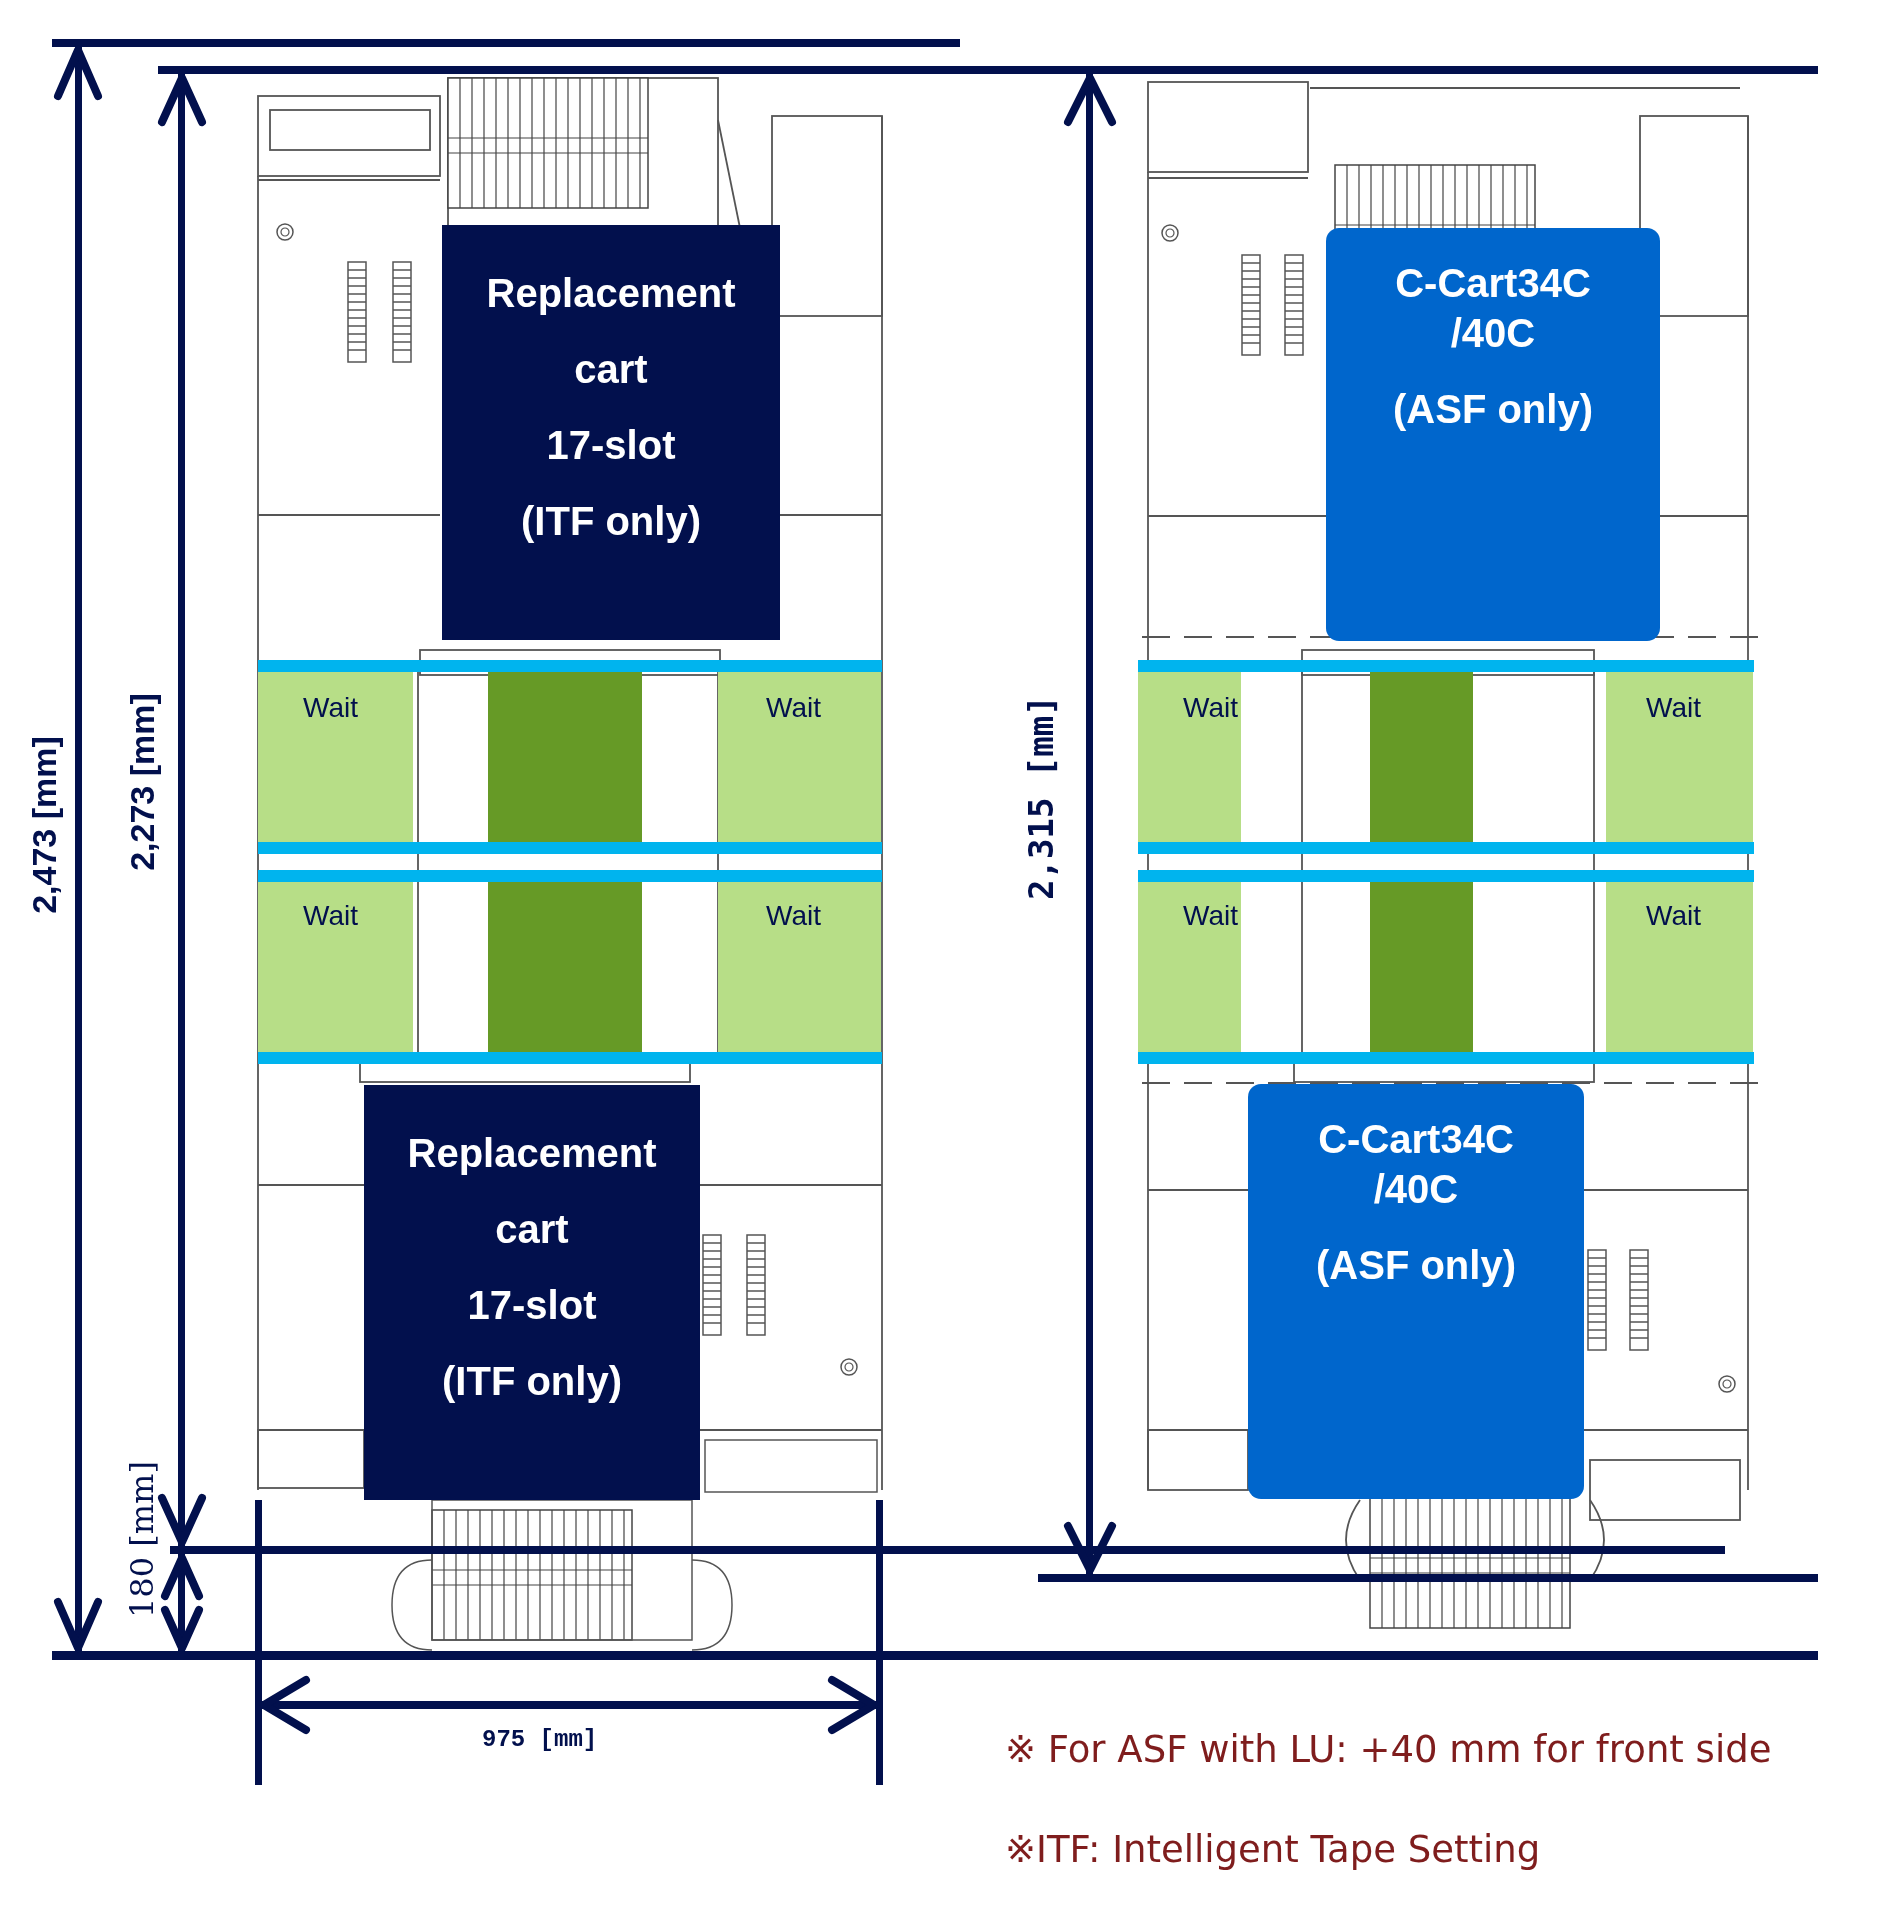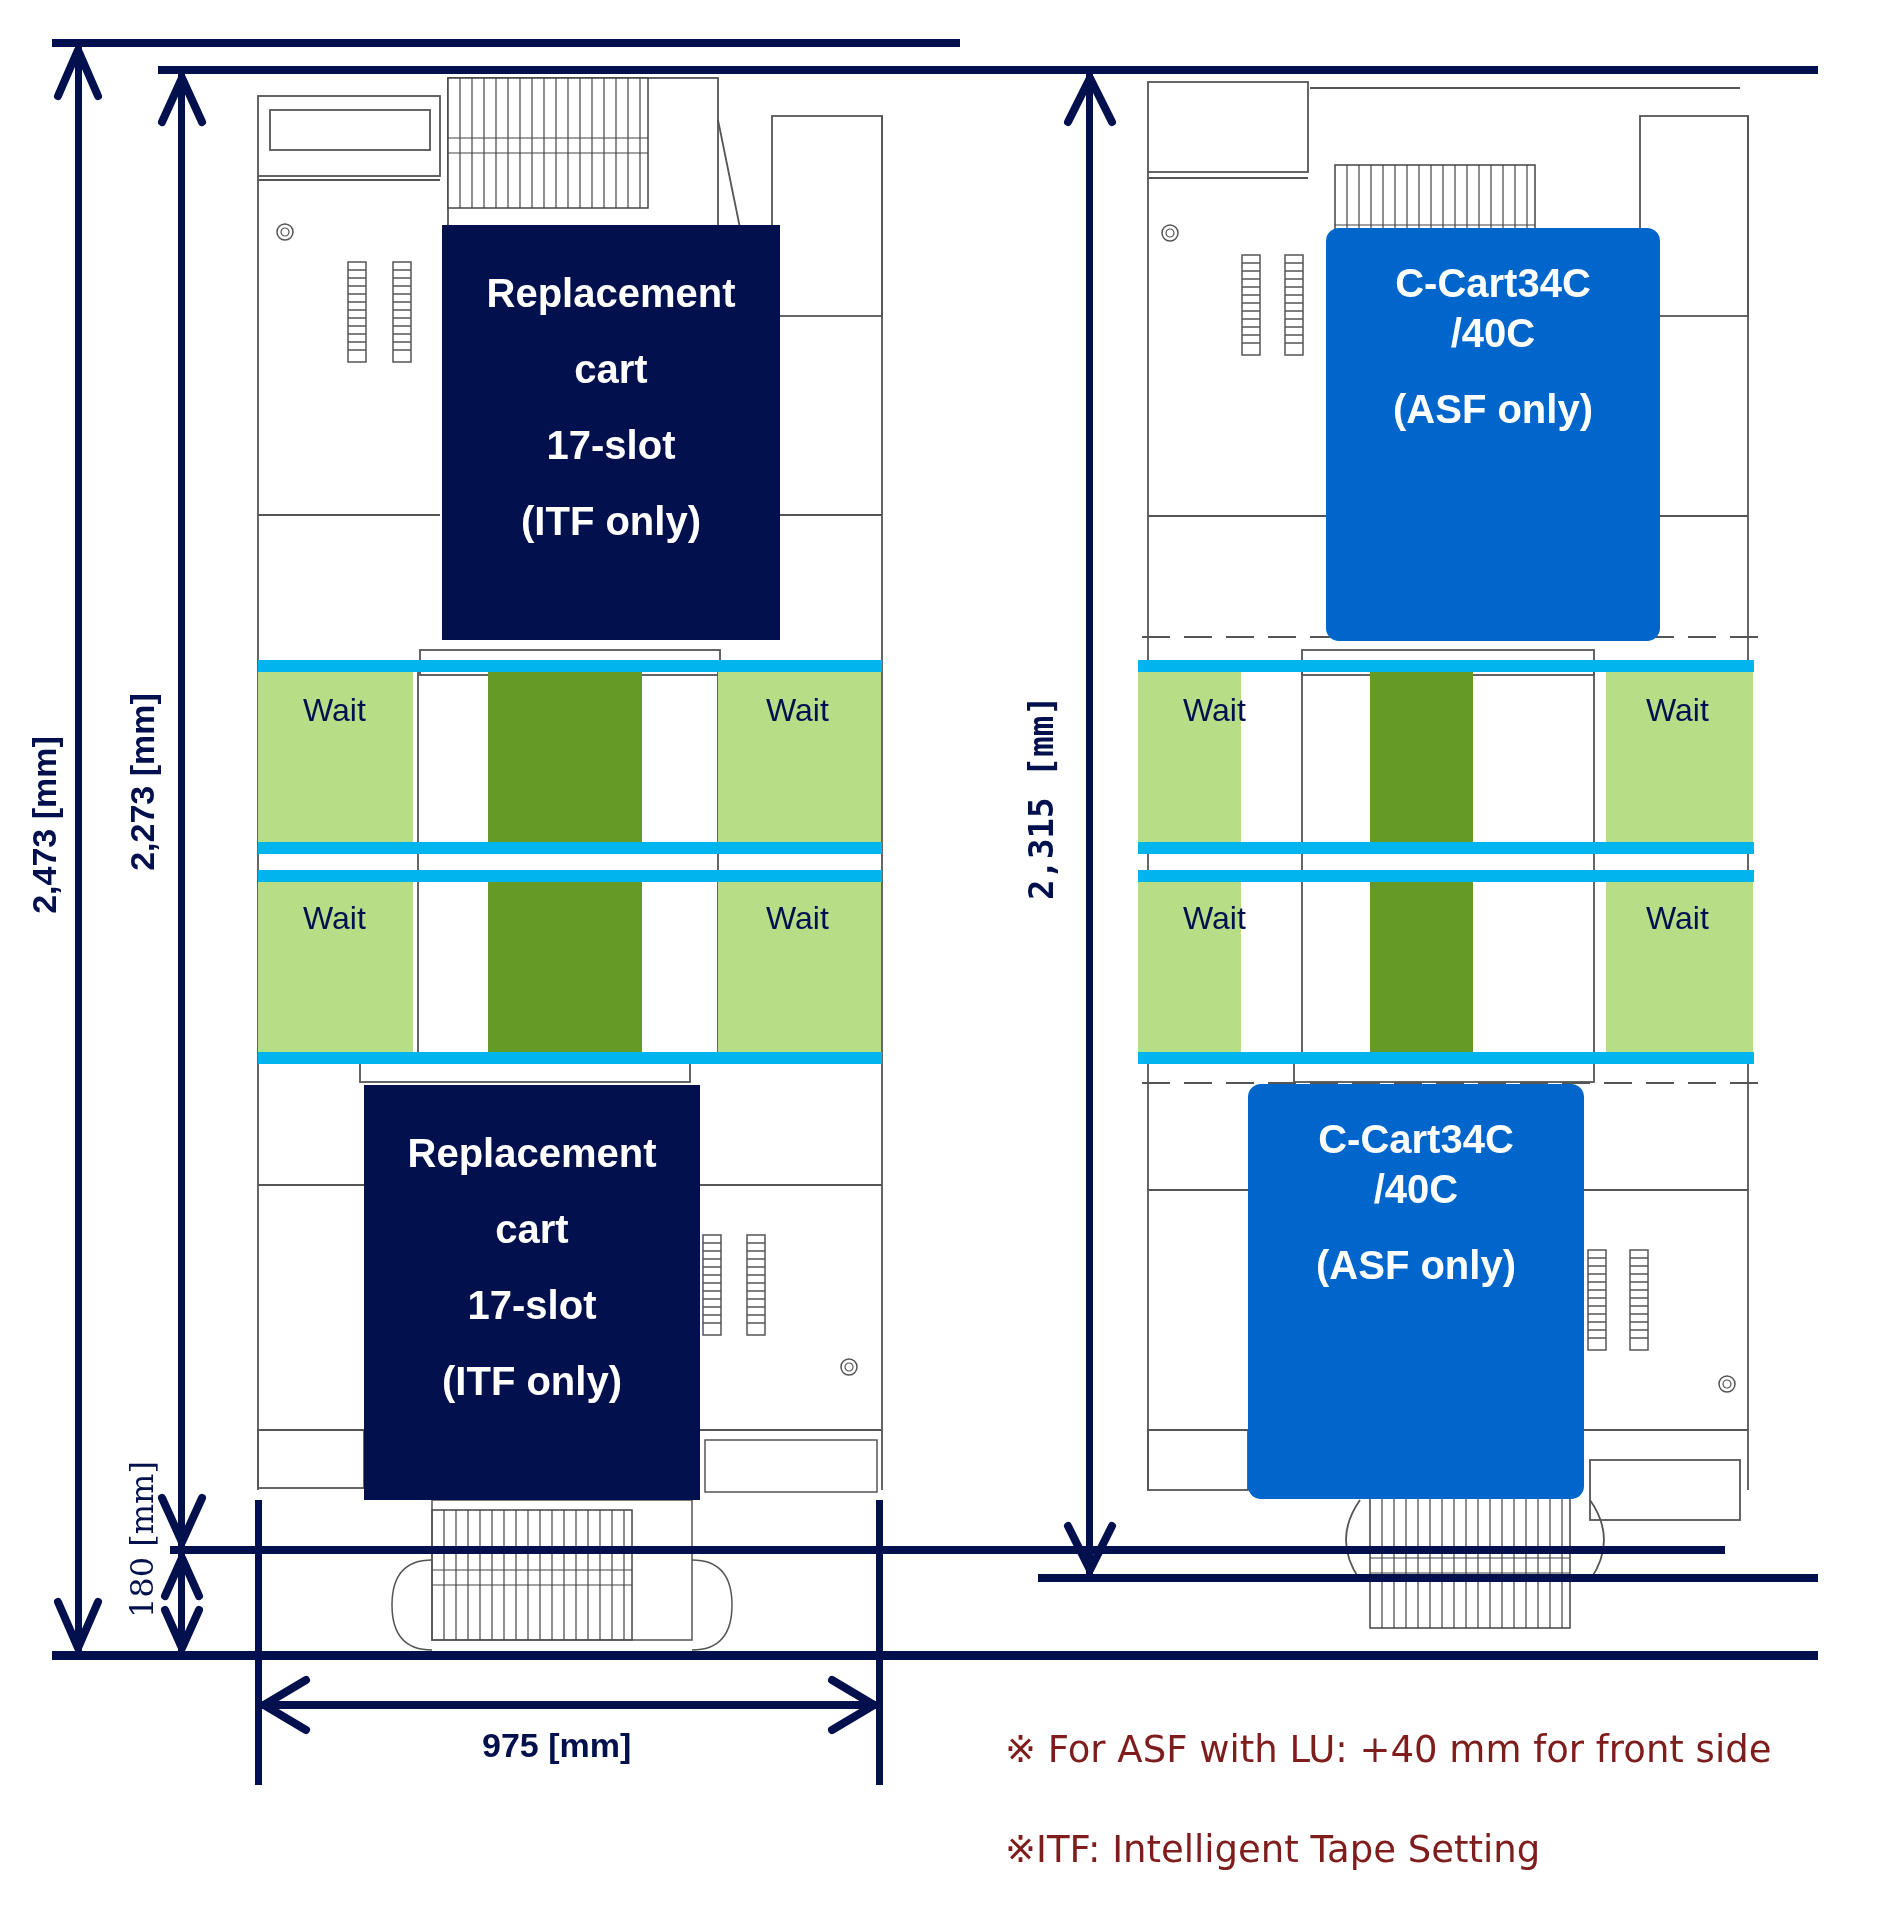--- a/index.html
+++ b/index.html
@@ -5,21 +5,21 @@
   html, body { margin: 0; padding: 0; background: #ffffff; }
   body { width: 1884px; height: 1912px; position: relative; overflow: hidden;
          font-family: "DejaVu Sans", sans-serif; }
   #stage { position: absolute; left: 0; top: 0; width: 1540px; height: 1912px; }
   .abs { position: absolute; }
   .cart { position: absolute; display: flex; flex-direction: column; align-items: center;
           color: #ffffff; font-weight: bold; font-size: 40px; text-align: center; }
   .cart-navy { background: #02104d; }
   .cart-blue { background: #0066cc; border-radius: 13px; }
   .cart .line { display: block; }
-  .wait-label { position: absolute; color: #02104d; font-size: 32px; font-family: "Liberation Sans", sans-serif; }
+  .wait-label { position: absolute; color: #02104d; font-size: 28px; font-family: "Liberation Sans", sans-serif; }
   .dim-label { position: absolute; color: #02104d; font-size: 34px; font-weight: bold; white-space: nowrap; }
   .dim-rot { transform-origin: center center; transform: rotate(-90deg); }
   .note { position: absolute; color: #7f1d1d; font-size: 37px; white-space: nowrap; font-family: "DejaVu Sans", sans-serif; }
 </style>
 </head>
 <body>
 
 <div id="stage">
 
   <svg class="abs" style="left:0;top:0" width="1884" height="1912" viewBox="0 0 1884 1912">
@@ -246,19 +246,19 @@
   </div>
   <div class="dim-label dim-rot" style="left:43px;top:762px;width:200px;height:40px;text-align:center;font-family:'Liberation Sans',sans-serif;font-size:34px;">
     <span>2,273 [mm]</span>
   </div>
   <div class="dim-label dim-rot" style="left:73px;top:1528px;width:140px;height:40px;text-align:center;font-family:'DejaVu Serif',serif;font-size:32px;font-weight:normal;">
     <span>180 [mm]</span>
   </div>
   <div class="dim-label dim-rot" style="left:941px;top:780px;width:200px;height:40px;text-align:center;font-family:'DejaVu Sans Mono',monospace;font-size:34px;">
     <span>2,315 [mm]</span>
   </div>
-  <div class="dim-label" style="left:482px;top:1726px;font-family:Liberation Sans, sans-serif;font-size:34px;">
+  <div class="dim-label" style="left:482px;top:1726px;font-family:Liberation Mono, monospace;font-size:24px;">
     <span>975 [mm]</span>
   </div>
 
   <div class="note" style="left:1005px;top:1728px;">※ For ASF with LU: +40 mm for front side</div>
   <div class="note" style="left:1005px;top:1828px;">※ITF: Intelligent Tape Setting</div>
 </div>
 
 </body></html>

